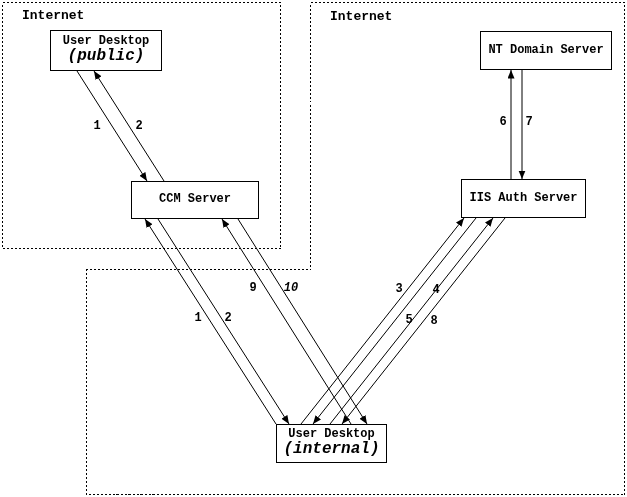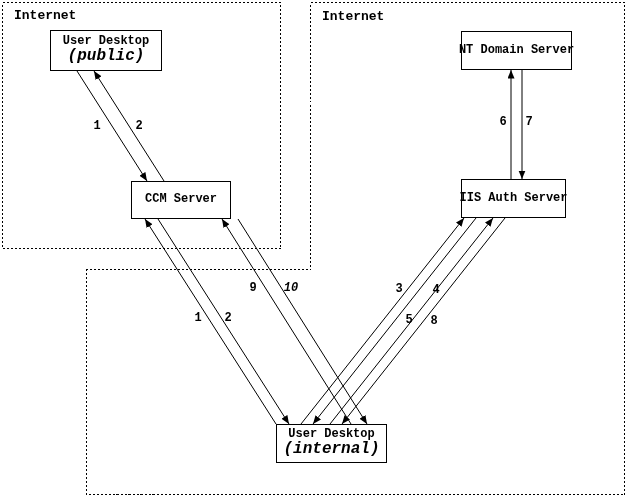--- a/index.html
+++ b/index.html
@@ -31,20 +31,21 @@
   .flow-line {
     stroke: #000000;
     stroke-width: 1;
     fill: none;
   }
   .region-label {
     position: absolute;
     font-size: 13px;
     font-weight: bold;
     white-space: nowrap;
+    margin-left: 8px;
   }
   .node {
     position: absolute;
     box-sizing: border-box;
     border: 1px solid #000000;
     background: #ffffff;
     display: flex;
     flex-direction: column;
     align-items: center;
     justify-content: center;
@@ -103,29 +104,29 @@
   </svg>
 
   <span class="region-label" style="left:14px; top:8px;">Internet</span>
   <span class="region-label" style="left:322px; top:9px;">Internet</span>
 
   <div class="node" style="left:50px; top:30px; width:112px; height:41px;">
     <span class="node-title">User Desktop</span>
     <span class="node-subtitle">(public)</span>
   </div>
 
-  <div class="node" style="left:131px; top:181px; width:100px; height:38px;">
+  <div class="node" style="left:131px; top:181px; width:128px; height:38px;">
     <span class="node-title">CCM Server</span>
   </div>
 
-  <div class="node" style="left:461px; top:31px; width:111px; height:39px;">
+  <div class="node" style="left:480px; top:31px; width:132px; height:39px;">
     <span class="node-title">NT Domain Server</span>
   </div>
 
-  <div class="node" style="left:461px; top:179px; width:105px; height:39px;">
+  <div class="node" style="left:461px; top:179px; width:125px; height:39px;">
     <span class="node-title">IIS Auth Server</span>
   </div>
 
   <div class="node" style="left:276px; top:424px; width:111px; height:39px;">
     <span class="node-title">User Desktop</span>
     <span class="node-subtitle">(internal)</span>
   </div>
 
   <span class="flow-label" style="left:97px;  top:126px;">1</span>
   <span class="flow-label" style="left:139px; top:126px;">2</span>

